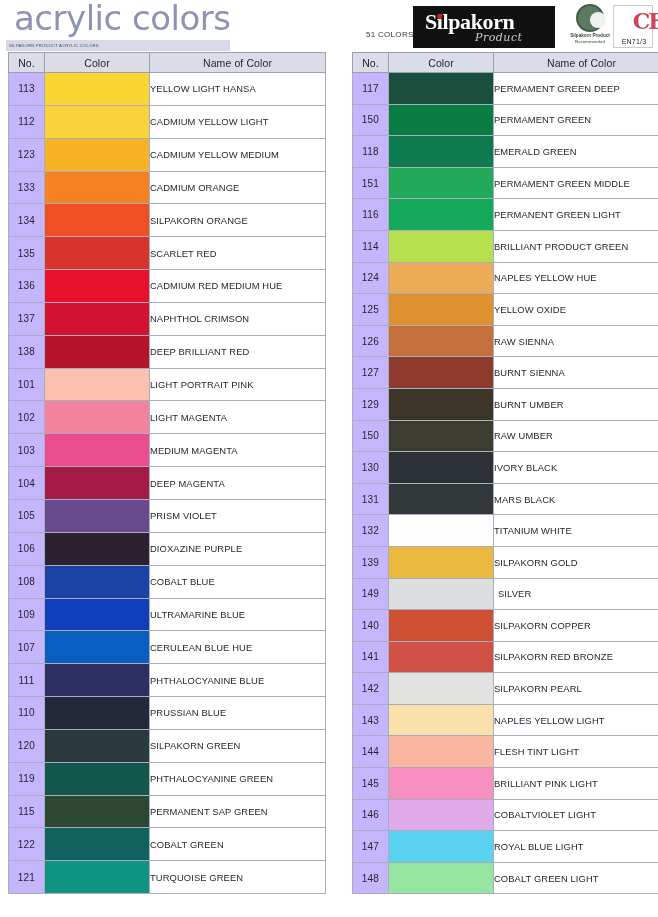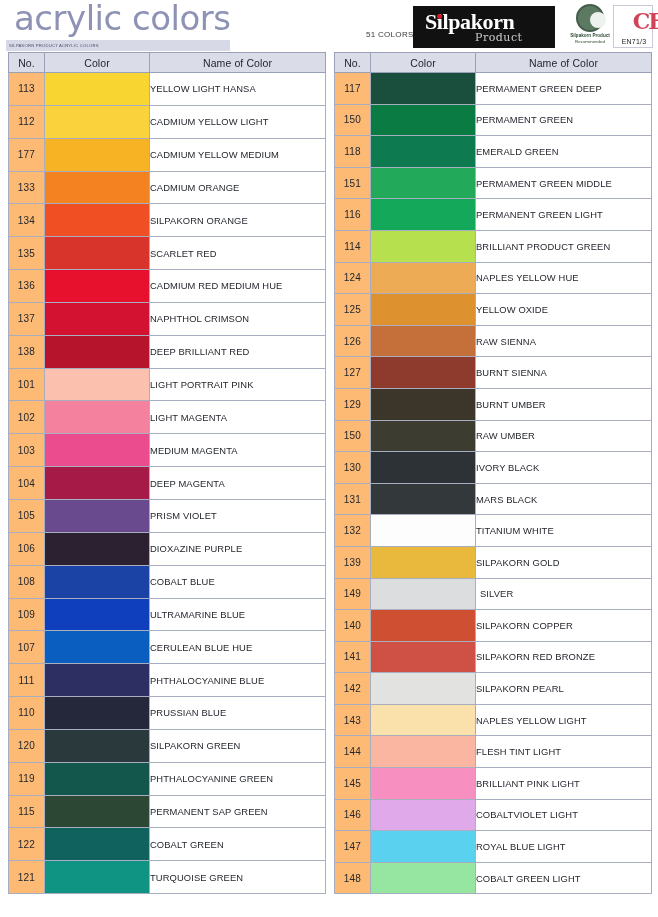--- a/index.html
+++ b/index.html
@@ -86,20 +86,21 @@
     width: 5px;
     height: 5px;
     border-radius: 50%;
     background: #d31920;
   }
   #logo-brand .brandsub {
     position: absolute;
     left: 62px;
     top: 25px;
     font-family: "DejaVu Serif", serif;
+    font-style: italic;
     font-size: 11px;
     color: #e8e8e8;
     letter-spacing: 0.5px;
     white-space: nowrap;
     opacity: 0.85;
   }
   #logo-seal {
     position: absolute;
     left: 570px;
     top: 4px;
@@ -178,21 +179,21 @@
     letter-spacing: 0.2px;
   }
 
   
   #tables {
     position: absolute;
     left: 0;
     top: 52px;
     width: 658px;
     display: flex;
-    gap: 8px;
+    gap: 26px;
     padding: 0 8px;
   }
   .ctable {
     width: 317px;
     border-collapse: collapse;
     table-layout: fixed;
   }
   .ctable col.c-no    { width: 36px; }
   .ctable col.c-sw    { width: 105px; }
   .ctable col.c-name  { width: 176px; }
@@ -211,21 +212,21 @@
   .ctable tbody td {
     height: 31.6px;
     border: 1px solid #a8adc0;
     padding: 0;
     vertical-align: middle;
   }
   td.no-cell {
     text-align: center;
     font-size: 10px;
     color: #24272e;
-    background: #fdba74;
+    background: #c4b5fd;
     letter-spacing: 0.2px;
   }
   td.sw-cell {
     padding: 0;
     background: #ffffff;
     border-left: 1px solid #a8adc0;
     border-right: 1px solid #a8adc0;
   }
   .swatch {
     width: 100%;
@@ -295,21 +296,21 @@
           <td class="name-cell">YELLOW LIGHT HANSA</td>
         </tr>
         <tr>
           <td class="no-cell">112</td>
           <td class="sw-cell">
             <div class="swatch" style="background: rgb(250, 210, 60);"></div>
           </td>
           <td class="name-cell">CADMIUM YELLOW LIGHT</td>
         </tr>
         <tr>
-          <td class="no-cell">177</td>
+          <td class="no-cell">123</td>
           <td class="sw-cell">
             <div class="swatch" style="background: rgb(248, 179, 36);"></div>
           </td>
           <td class="name-cell">CADMIUM YELLOW MEDIUM</td>
         </tr>
         <tr>
           <td class="no-cell">133</td>
           <td class="sw-cell">
             <div class="swatch" style="background: rgb(245, 130, 32);"></div>
           </td>

